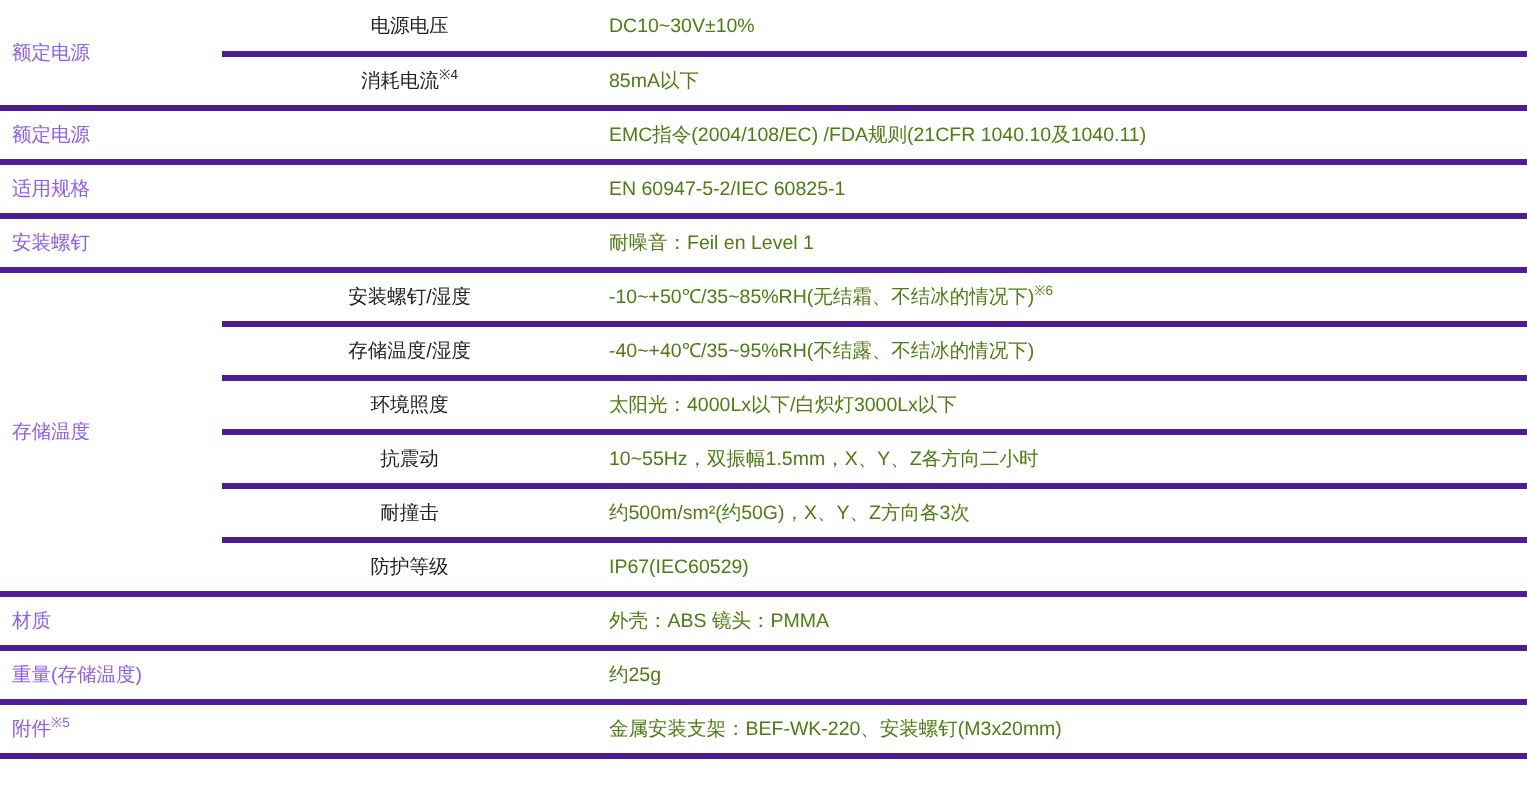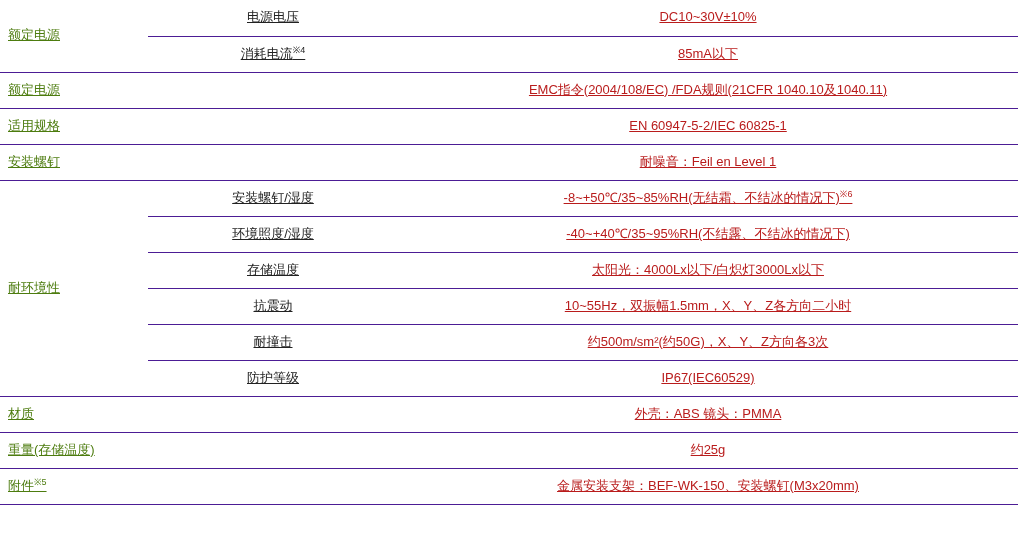--- a/index.html
+++ b/index.html
@@ -15,46 +15,44 @@
     font-size: 13px;
     overflow: hidden;
   }
   table.spec {
     border-collapse: collapse;
     width: 1018px;
     table-layout: fixed;
   }
   table.spec td {
     border-top: 1px solid #d9d9d9;
-    border-bottom: 1px solid #4c1d95;
+    border-bottom: 4px solid #4c1d95;
     padding: 0 8px;
     font-size: 13px;
     line-height: 1.3;
     vertical-align: middle;
     height: 36px;
     box-sizing: border-box;
-    text-decoration: underline;
   }
   
   col.c1 { width: 148px; }
   col.c2 { width: 250px; }
   col.c3 { width: 620px; }
 
   td.cat {
     text-align: left;
     padding-left: 4px;
-    color: #4d7c0f;
+    color: #8b5cf6;
   }
   td.sub {
     text-align: center;
     color: #222;
   }
   td.val {
-    text-align: center;
-    color: #b91c1c;
+    color: #4d7c0f;
   }
   sup {
     font-size: 9px;
     vertical-align: super;
     line-height: 0;
   }
   
   table.spec tr:first-child td { border-top: none; }
 </style>
 </head>
@@ -88,32 +86,32 @@
       <td class="cat" colspan="2"><span>适用规格</span></td>
       <td class="val"><span>EN 60947-5-2/IEC 60825-1</span></td>
     </tr>
 
     <tr>
       <td class="cat" colspan="2"><span>安装螺钉</span></td>
       <td class="val"><span>耐噪音：Feil en Level 1</span></td>
     </tr>
 
     <tr>
-      <td class="cat" rowspan="6"><span>耐环境性</span></td>
+      <td class="cat" rowspan="6"><span>存储温度</span></td>
       <td class="sub"><span>安装螺钉/湿度</span></td>
-      <td class="val"><span>-8~+50℃/35~85%RH(无结霜、不结冰的情况下)</span><sup>※6</sup></td>
+      <td class="val"><span>-10~+50℃/35~85%RH(无结霜、不结冰的情况下)</span><sup>※6</sup></td>
     </tr>
 
     <tr>
-      <td class="sub"><span>环境照度/湿度</span></td>
+      <td class="sub"><span>存储温度/湿度</span></td>
       <td class="val"><span>-40~+40℃/35~95%RH(不结露、不结冰的情况下)</span></td>
     </tr>
 
     <tr>
-      <td class="sub"><span>存储温度</span></td>
+      <td class="sub"><span>环境照度</span></td>
       <td class="val"><span>太阳光：4000Lx以下/白炽灯3000Lx以下</span></td>
     </tr>
 
     <tr>
       <td class="sub"><span>抗震动</span></td>
       <td class="val"><span>10~55Hz，双振幅1.5mm，X、Y、Z各方向二小时</span></td>
     </tr>
 
     <tr>
       <td class="sub"><span>耐撞击</span></td>
@@ -130,16 +128,16 @@
       <td class="val"><span>外壳：ABS 镜头：PMMA</span></td>
     </tr>
 
     <tr>
       <td class="cat" colspan="2"><span>重量(存储温度)</span></td>
       <td class="val"><span>约25g</span></td>
     </tr>
 
     <tr>
       <td class="cat" colspan="2"><span>附件</span><sup>※5</sup></td>
-      <td class="val"><span>金属安装支架：BEF-WK-150、安装螺钉(M3x20mm)</span></td>
+      <td class="val"><span>金属安装支架：BEF-WK-220、安装螺钉(M3x20mm)</span></td>
     </tr>
   </tbody>
 </table>
 
 </body></html>

